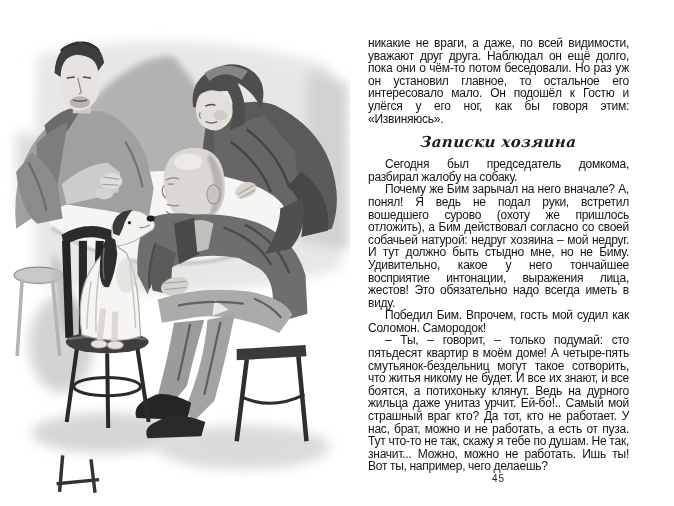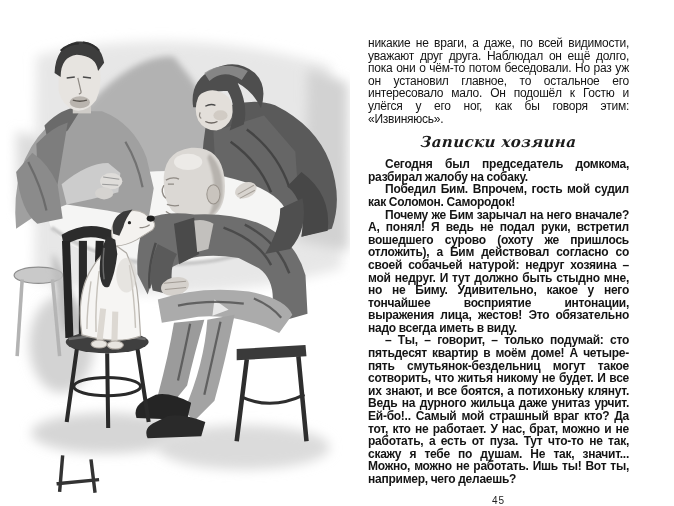--- a/index.html
+++ b/index.html
@@ -15,29 +15,29 @@
 
   
   .text-page{
     position:absolute;left:368px;top:37px;width:261px;
   }
   .text-page p{
     margin:0;text-align:justify;
     font-size:12px;line-height:12.6px;letter-spacing:-0.25px;word-spacing:-0.3px;
     color:#141414;
   }
-  .text-page p.indent{text-indent:17px;font-weight:bold;}
+  .text-page p.indent{text-indent:17px;}
   .section-heading{
     font-family:"DejaVu Serif",serif;font-style:italic;font-weight:600;
     font-size:15px;letter-spacing:0.4px;
     text-align:center;margin:8px 0 7px 0;color:#1c1c1c;
     transform:skewX(-4deg);
   }
   .page-number{
-    text-align:center;margin-top:9px;
+    text-align:center;
     font-size:10px;letter-spacing:1px;color:#222;
   }
 </style>
 </head>
 <body>
 
 <div class="spread">
 
   <div class="illustration-wrap">
     <svg viewBox="0 0 340 480" xmlns="http://www.w3.org/2000/svg">
@@ -180,20 +180,20 @@
       </g>
     </svg>
   </div>
 
   <div class="text-page">
     <p>никакие не враги, а даже, по всей видимости, уважают друг друга. Наблюдал он ещё долго, пока они о чём-то потом беседовали. Но раз уж он установил главное, то остальное его интересовало мало. Он подошёл к Гостю и улёгся у его ног, как бы говоря этим: «Извиняюсь».</p>
 
     <div class="section-heading">Записки хозяина</div>
 
     <p class="indent">Сегодня был председатель домкома, разбирал жалобу на собаку.</p>
+    <p class="indent">Почему же Бим зарычал на него вначале? А, понял! Я ведь не подал руки, встретил вошедшего сурово (охоту же пришлось отложить), а Бим действовал согласно со своей собачьей натурой: недруг хозяина – мой недруг. И тут должно быть стыдно мне, но не Биму. Удивительно, какое у него тончайшее восприятие интонации, выражения лица, жестов! Это обязательно надо всегда иметь в виду.</p>
     <p class="indent">Победил Бим. Впрочем, гость мой судил как Соломон. Самородок!</p>
-    <p class="indent">Почему же Бим зарычал на него вначале? А, понял! Я ведь не подал руки, встретил вошедшего сурово (охоту же пришлось отложить), а Бим действовал согласно со своей собачьей натурой: недруг хозяина – мой недруг. И тут должно быть стыдно мне, но не Биму. Удивительно, какое у него тончайшее восприятие интонации, выражения лица, жестов! Это обязательно надо всегда иметь в виду.</p>
     <p class="indent">– Ты, – говорит, – только подумай: сто пятьдесят квартир в моём доме! А четыре-пять смутьянок-бездельниц могут такое сотворить, что житья никому не будет. И все их знают, и все боятся, а потихоньку клянут. Ведь на дурного жильца даже унитаз урчит. Ей-бо!.. Самый мой страшный враг кто? Да тот, кто не работает. У нас, брат, можно и не работать, а есть от пуза. Тут что-то не так, скажу я тебе по душам. Не так, значит... Можно, можно не работать. Ишь ты! Вот ты, например, чего делаешь?</p>
 
     <div class="page-number">45</div>
   </div>
 
 </div>
 
 </body></html>

